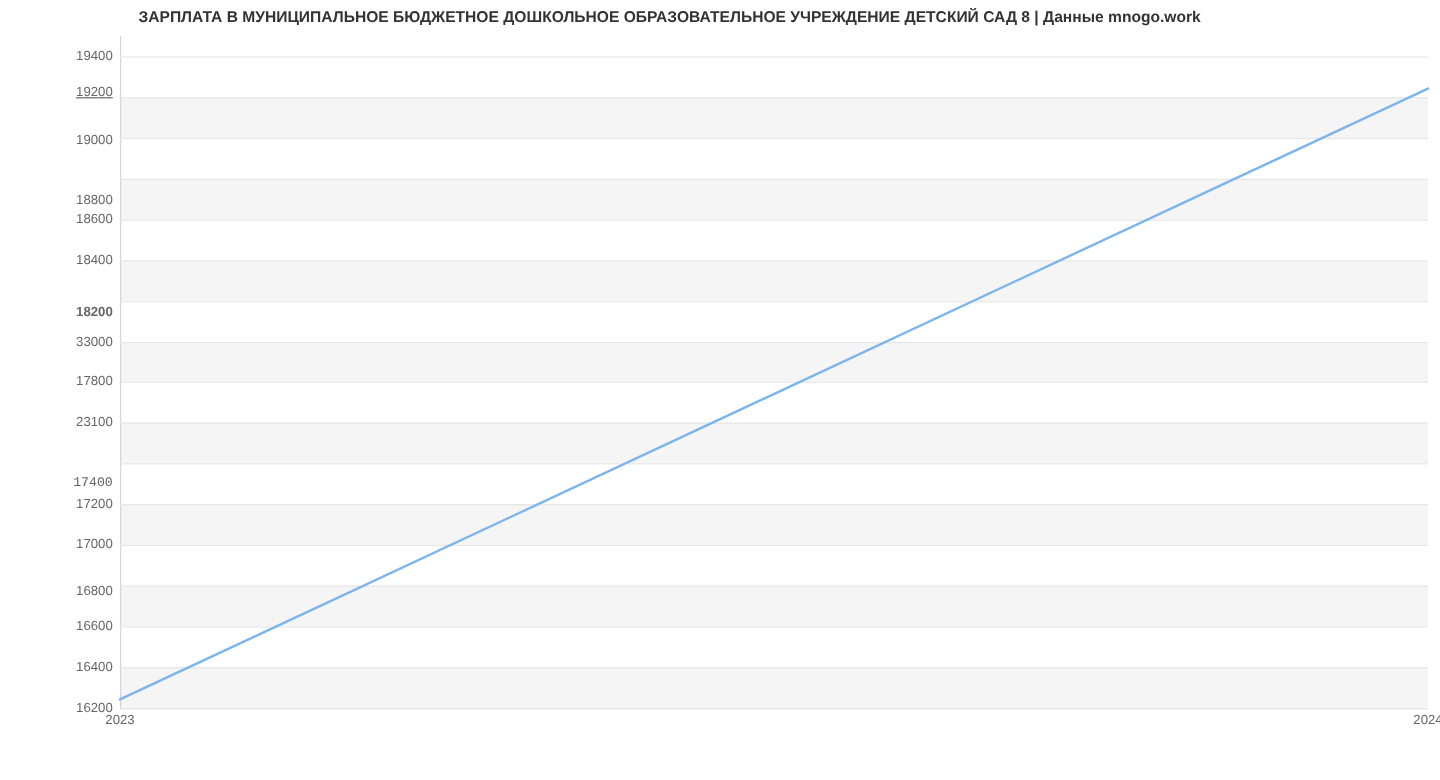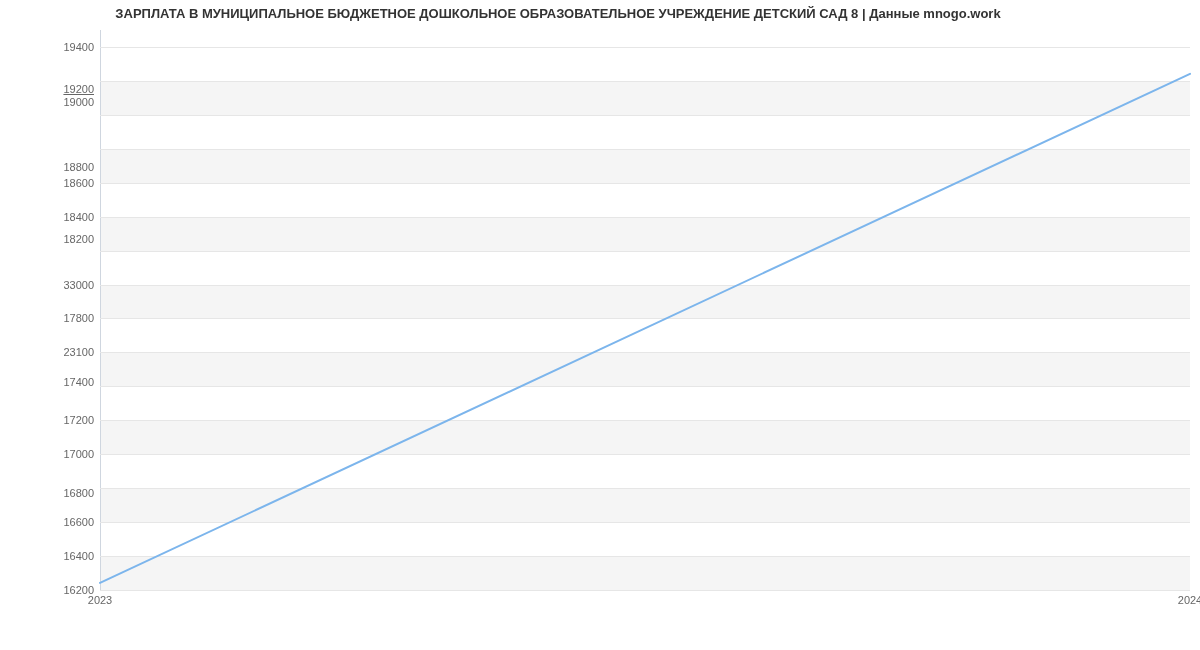--- a/index.html
+++ b/index.html
@@ -116,27 +116,27 @@
       <div class="gridline" style="top: 16.9697px;"></div>
       <svg class="series" id="series-svg" preserveAspectRatio="none" viewBox="0 0 1090 560">
       <path id="series-path" class="line-path" d="M0 552.8727272727273 L1090 43.78181818181815" style="stroke: rgb(124, 181, 236);"></path>
     </svg>
   <div class="ytick" style="top: 560px; margin-left: 28px;">16200</div>
       <div class="ytick" style="top: 526.061px;">16400</div>
       <div class="ytick" style="top: 492.121px; margin-left: 31px;">16600</div>
       <div class="ytick" style="top: 463px;">16800</div>
       <div class="ytick" style="top: 424.242px;">17000</div>
       <div class="ytick" style="top: 390.303px;">17200</div>
-      <div class="ytick" style="top: 352px;">17400</div>
+      <div class="ytick" style="top: 373px; font-family: Liberation Mono, monospace;">17400</div>
       <div class="ytick" style="top: 322.424px;">23100</div>
       <div class="ytick" style="top: 288.485px;">17800</div>
       <div class="ytick" style="top: 254.545px;">33000</div>
-      <div class="ytick" style="top: 209px;">18200</div>
+      <div class="ytick" style="top: 230px; font-weight: bold;">18200</div>
       <div class="ytick" style="top: 186.667px;">18400</div>
       <div class="ytick" style="top: 152.727px;">18600</div>
       <div class="ytick" style="top: 137px;">18800</div>
-      <div class="ytick" style="top: 72px;">19000</div>
-      <div class="ytick" style="top: 59px; text-decoration: underline;">19200</div>
+      <div class="ytick" style="top: 87px;">19000</div>
+      <div class="ytick" style="top: 47px; text-decoration: underline;">19200</div>
       <div class="ytick" style="top: 16.9697px;">19400</div>
       <div class="xtick" style="left: 0px;">2023</div>
       <div class="xtick" style="left: 1090px;">2024</div>
     </div>
 </div>
 
 </body></html>

